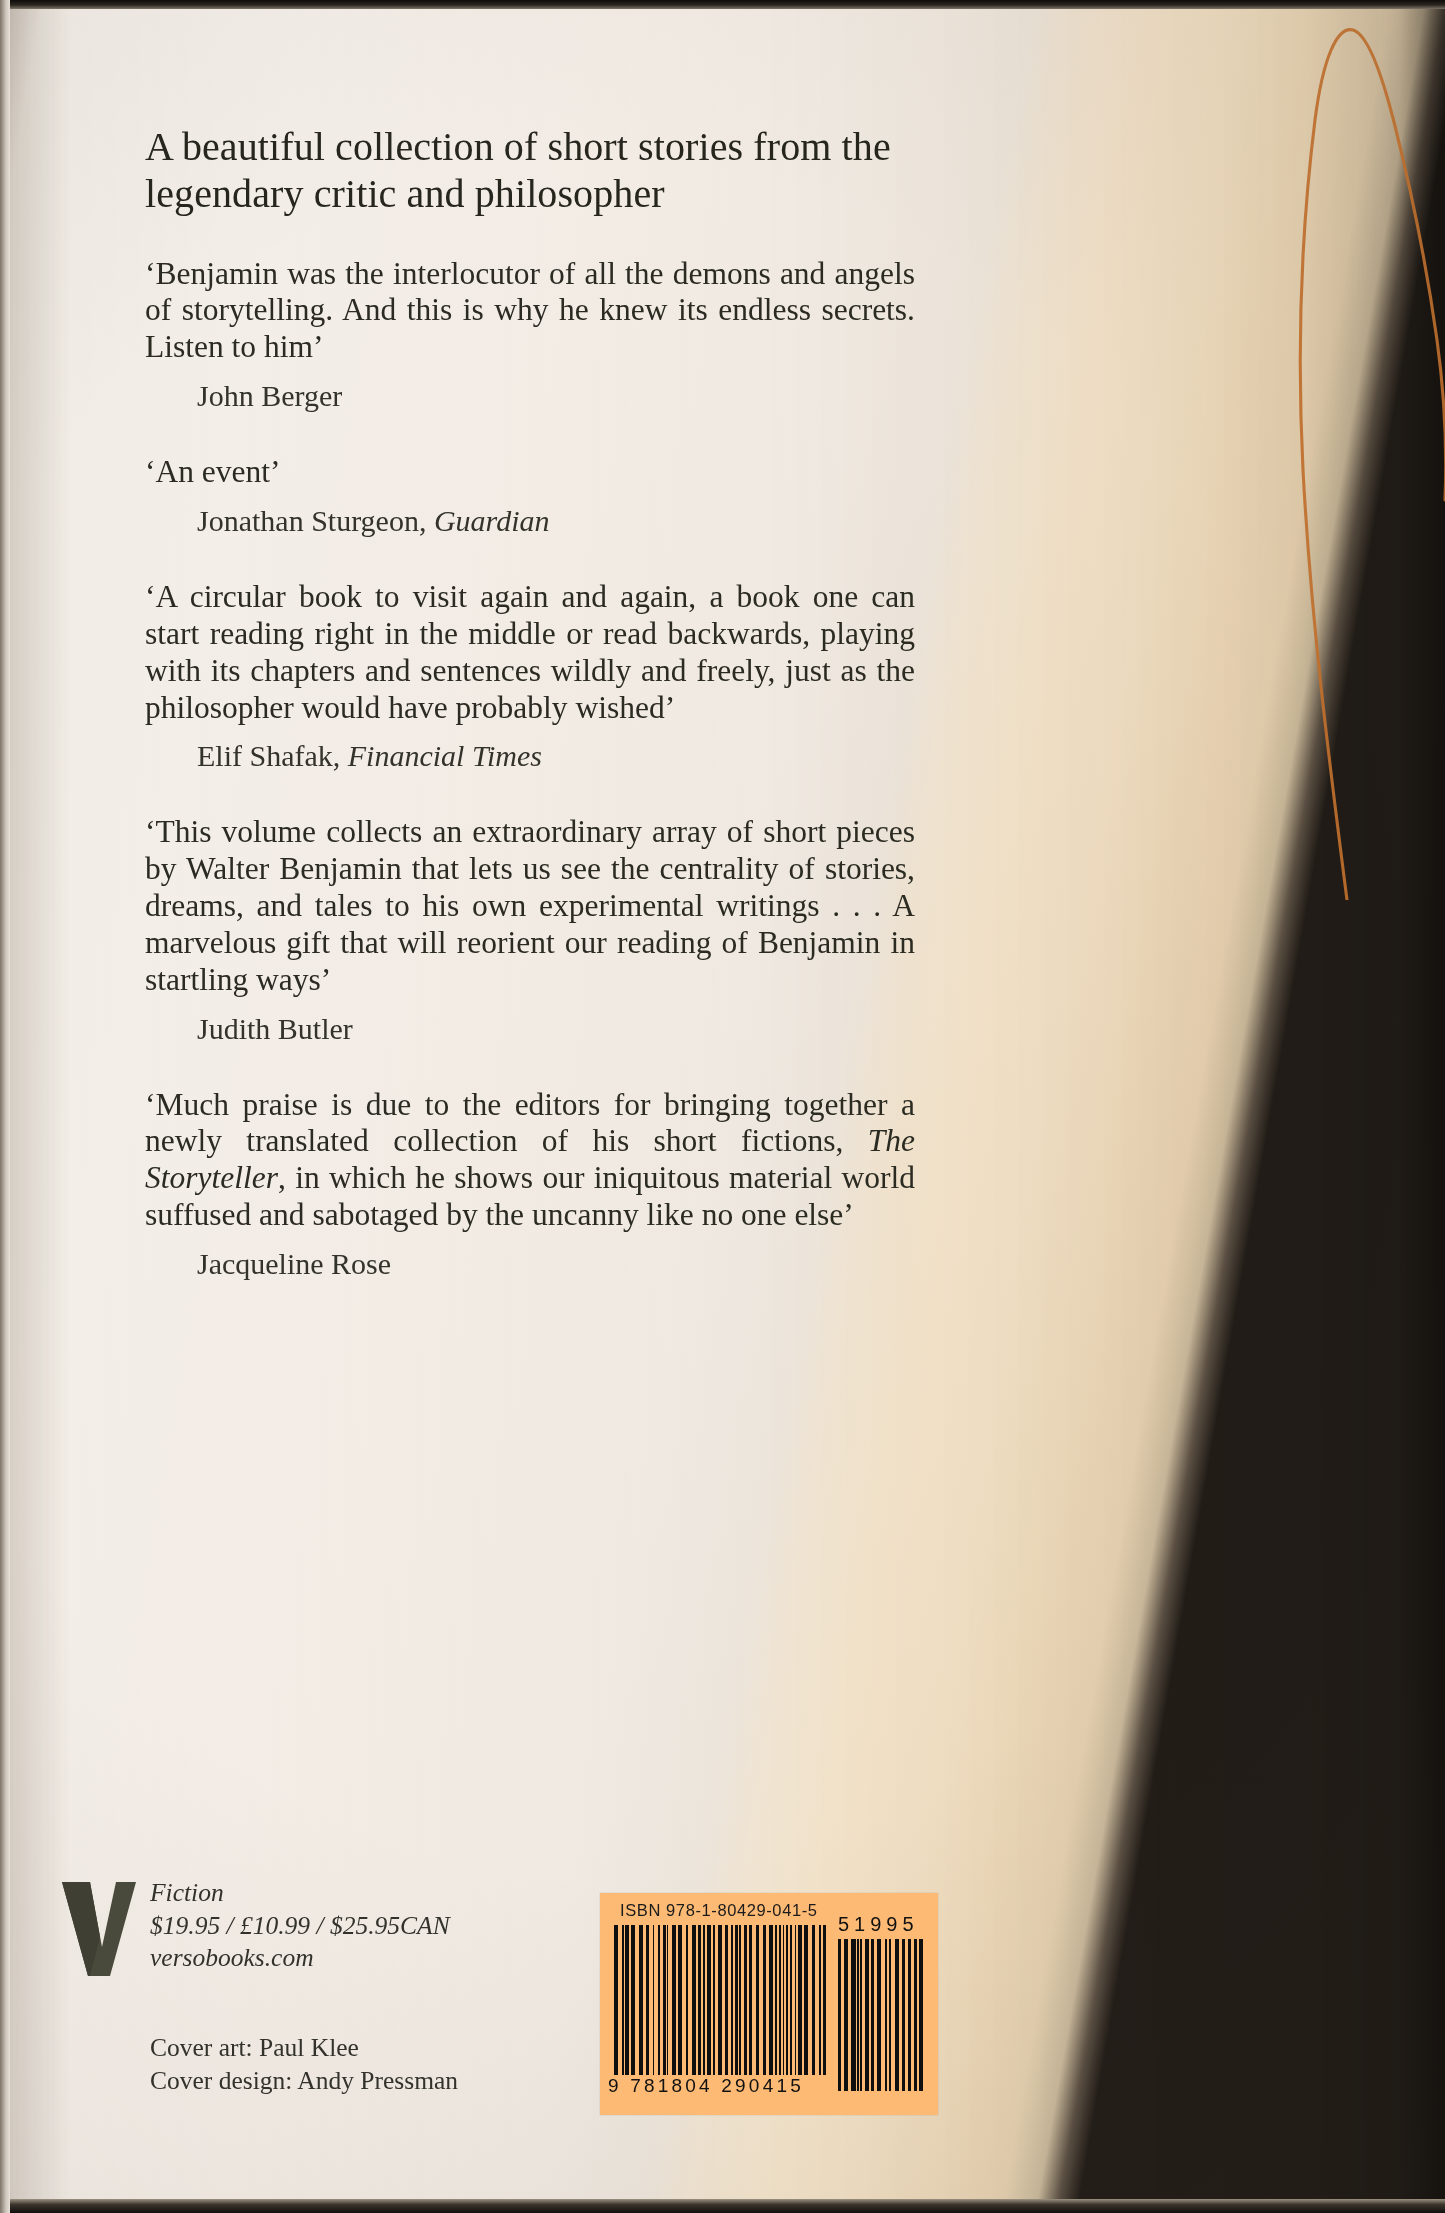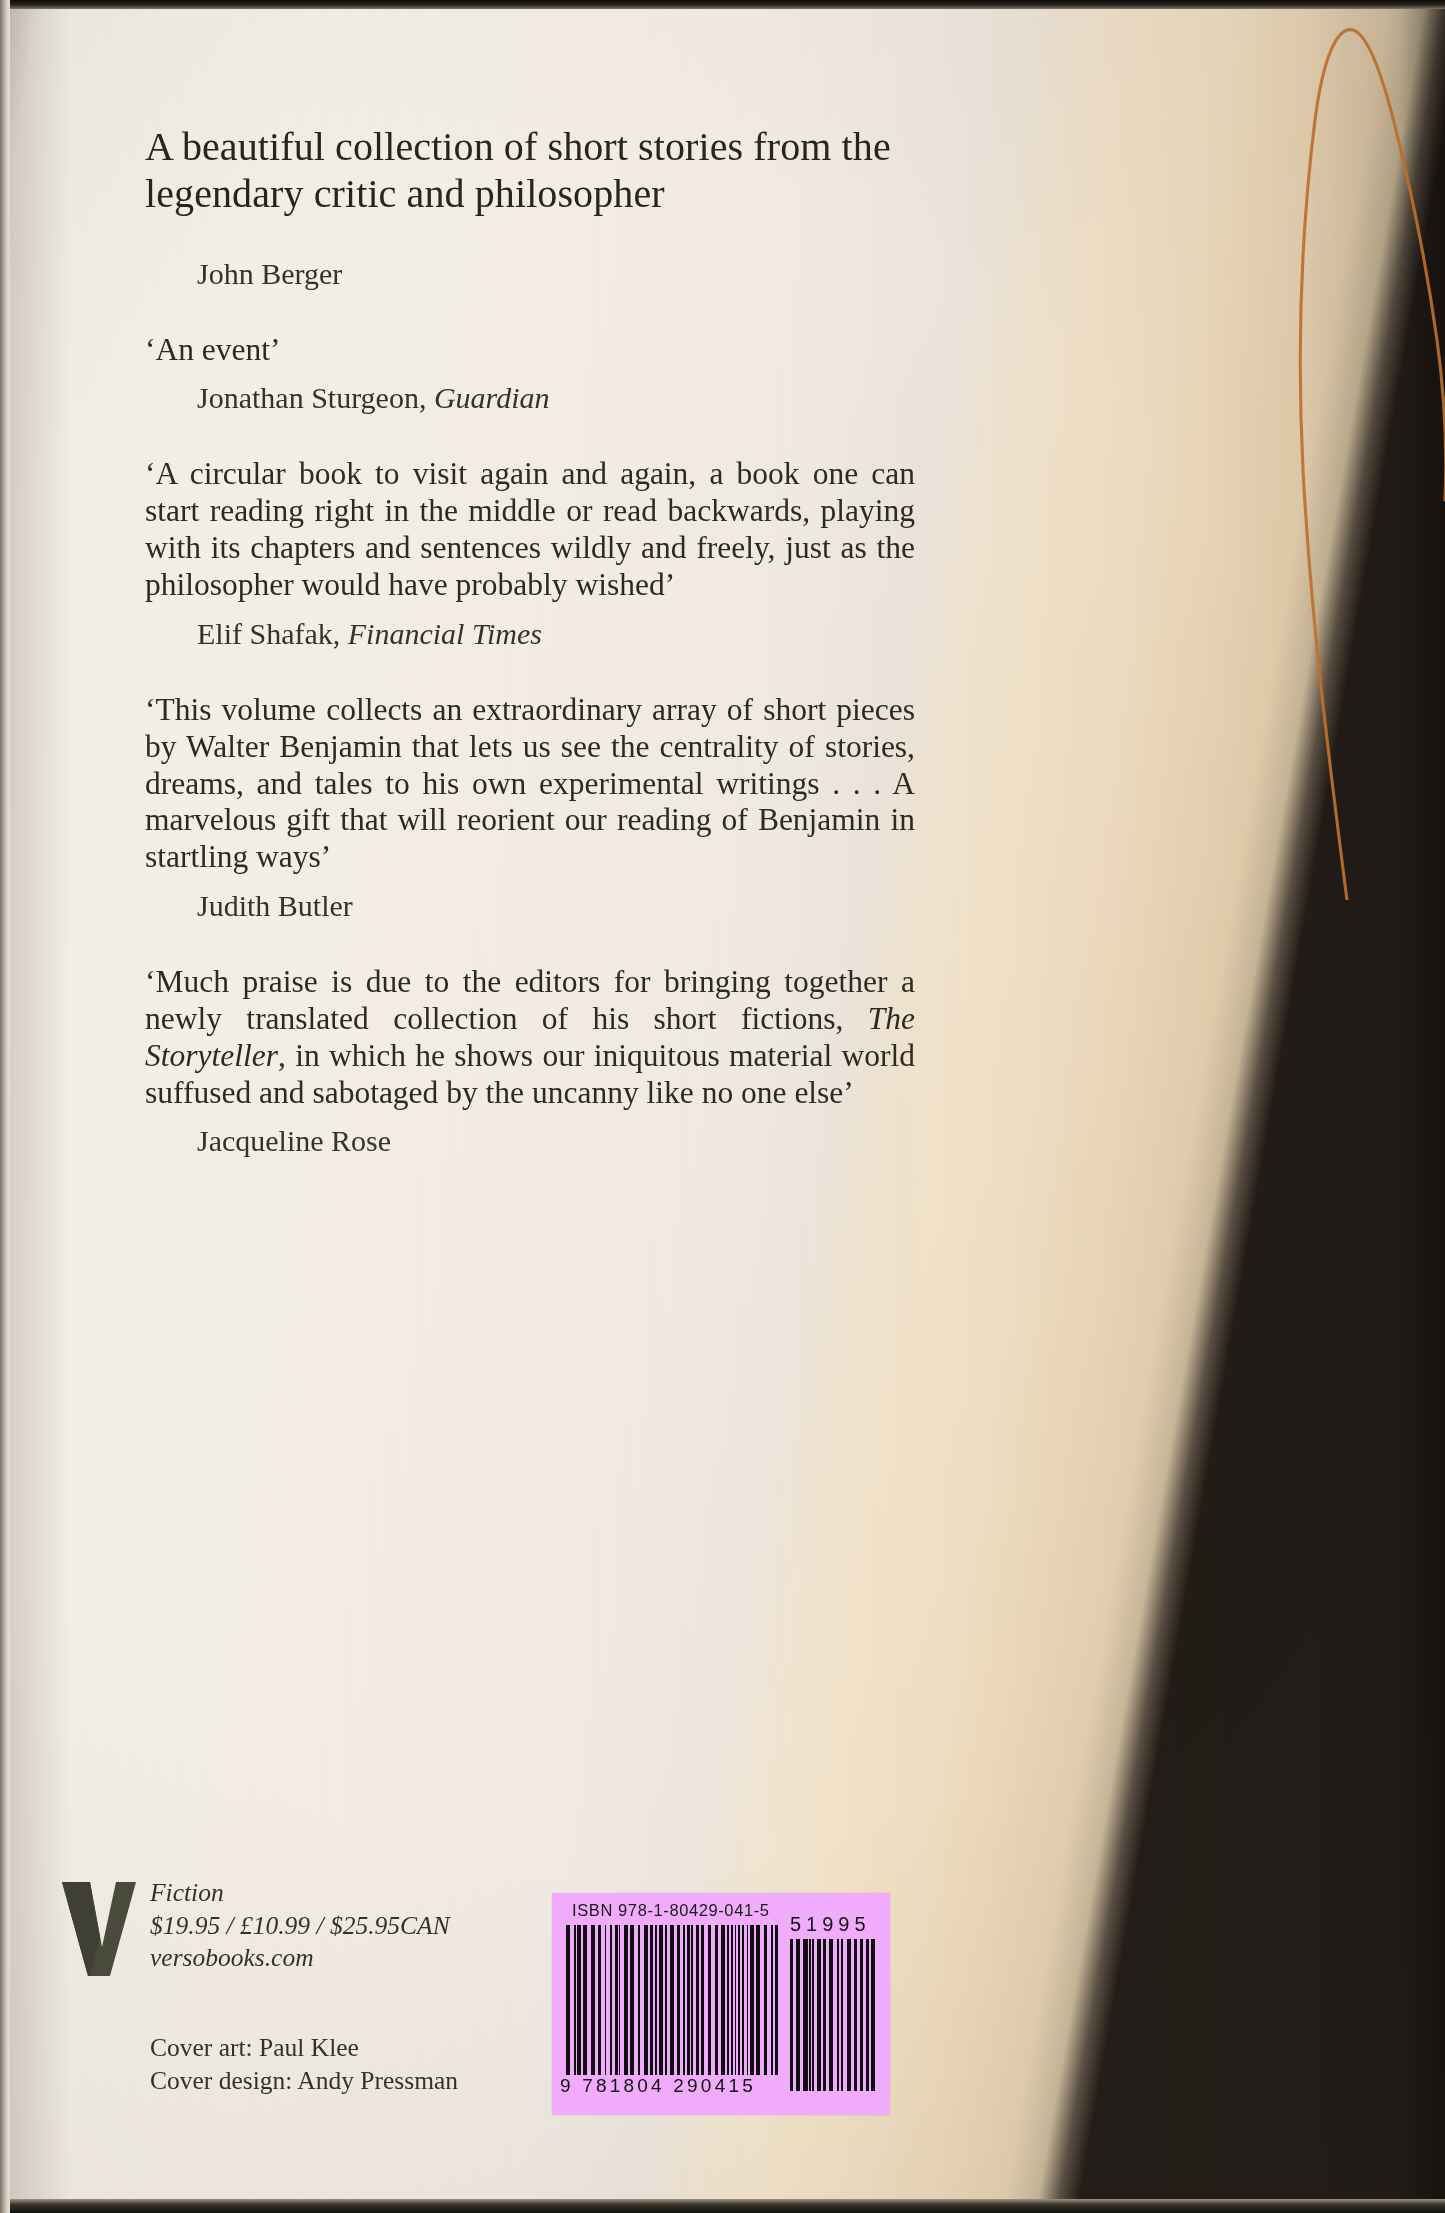--- a/index.html
+++ b/index.html
@@ -170,25 +170,25 @@
     margin-top: 52px;
     font-size: 25.5px;
     line-height: 1.3;
     color: #32322a;
     padding-left: 90px;
   }
 
   
   .barcode-block {
     position: absolute;
-    left: 552px;
+    left: 600px;
     top: 1893px;
     width: 338px;
     height: 222px;
-    background: #f0abfc;
+    background: #fdba74;
     box-shadow: 0 0 1px rgba(0,0,0,.25);
   }
 
   .isbn-text {
     position: absolute;
     left: 20px;
     top: 8px;
     font-family: "Liberation Sans", "DejaVu Sans", sans-serif;
     font-size: 16.5px;
     letter-spacing: .6px;
@@ -259,20 +259,21 @@
 
   <div class="vignette"></div>
   <div class="trim-top"></div>
   <div class="trim-bottom"></div>
   <div class="trim-left"></div>
 
   <div class="content">
 
     <h1 class="headline">A beautiful collection of short stories from the legendary critic and philosopher</h1>
 
+    <p class="blurb">‘Benjamin was the interlocutor of all the demons and angels of storytelling. And this is why he knew its endless secrets. Listen to him’</p>
     <p class="attrib">
       <span>John Berger</span>
     </p>
 
     <p class="blurb no-justify">‘An event’</p>
     <p class="attrib">
       <span>Jonathan Sturgeon, </span><em>Guardian</em>
     </p>
 
     <p class="blurb">‘A circular book to visit again and again, a book one can start reading right in the middle or read backwards, playing with its chapters and sentences wildly and freely, just as the philosopher would have probably wished’</p>

